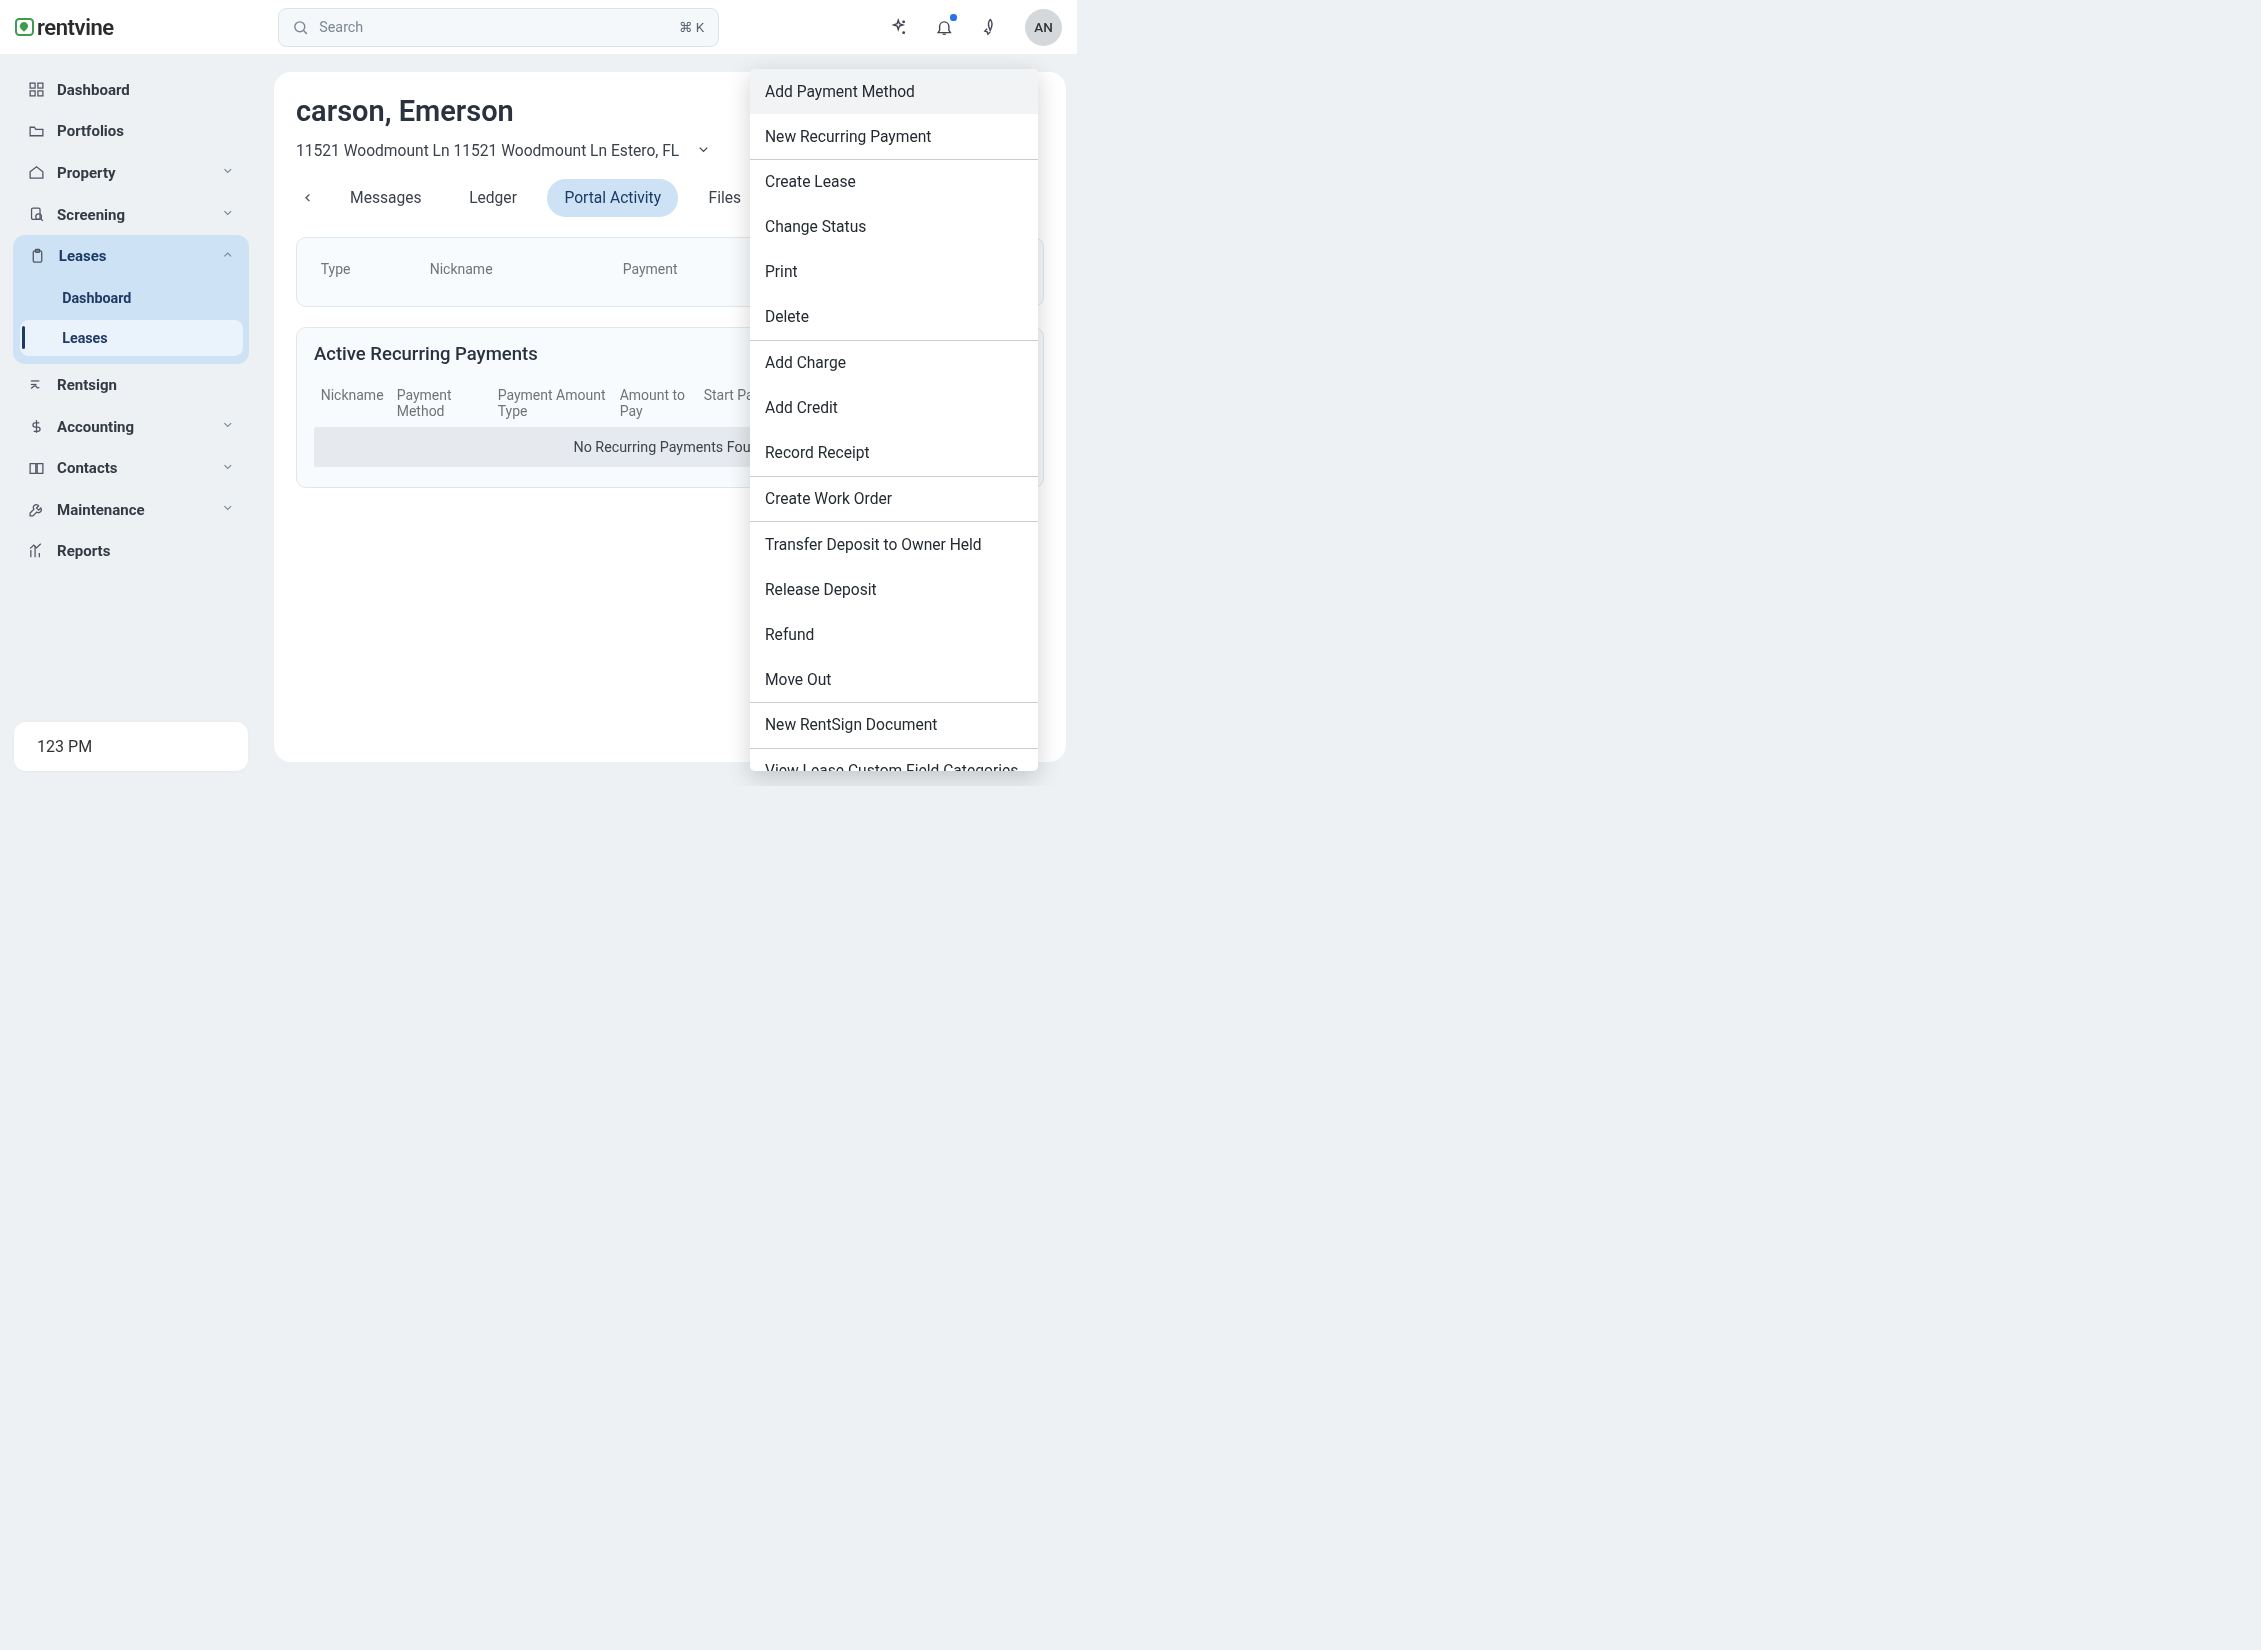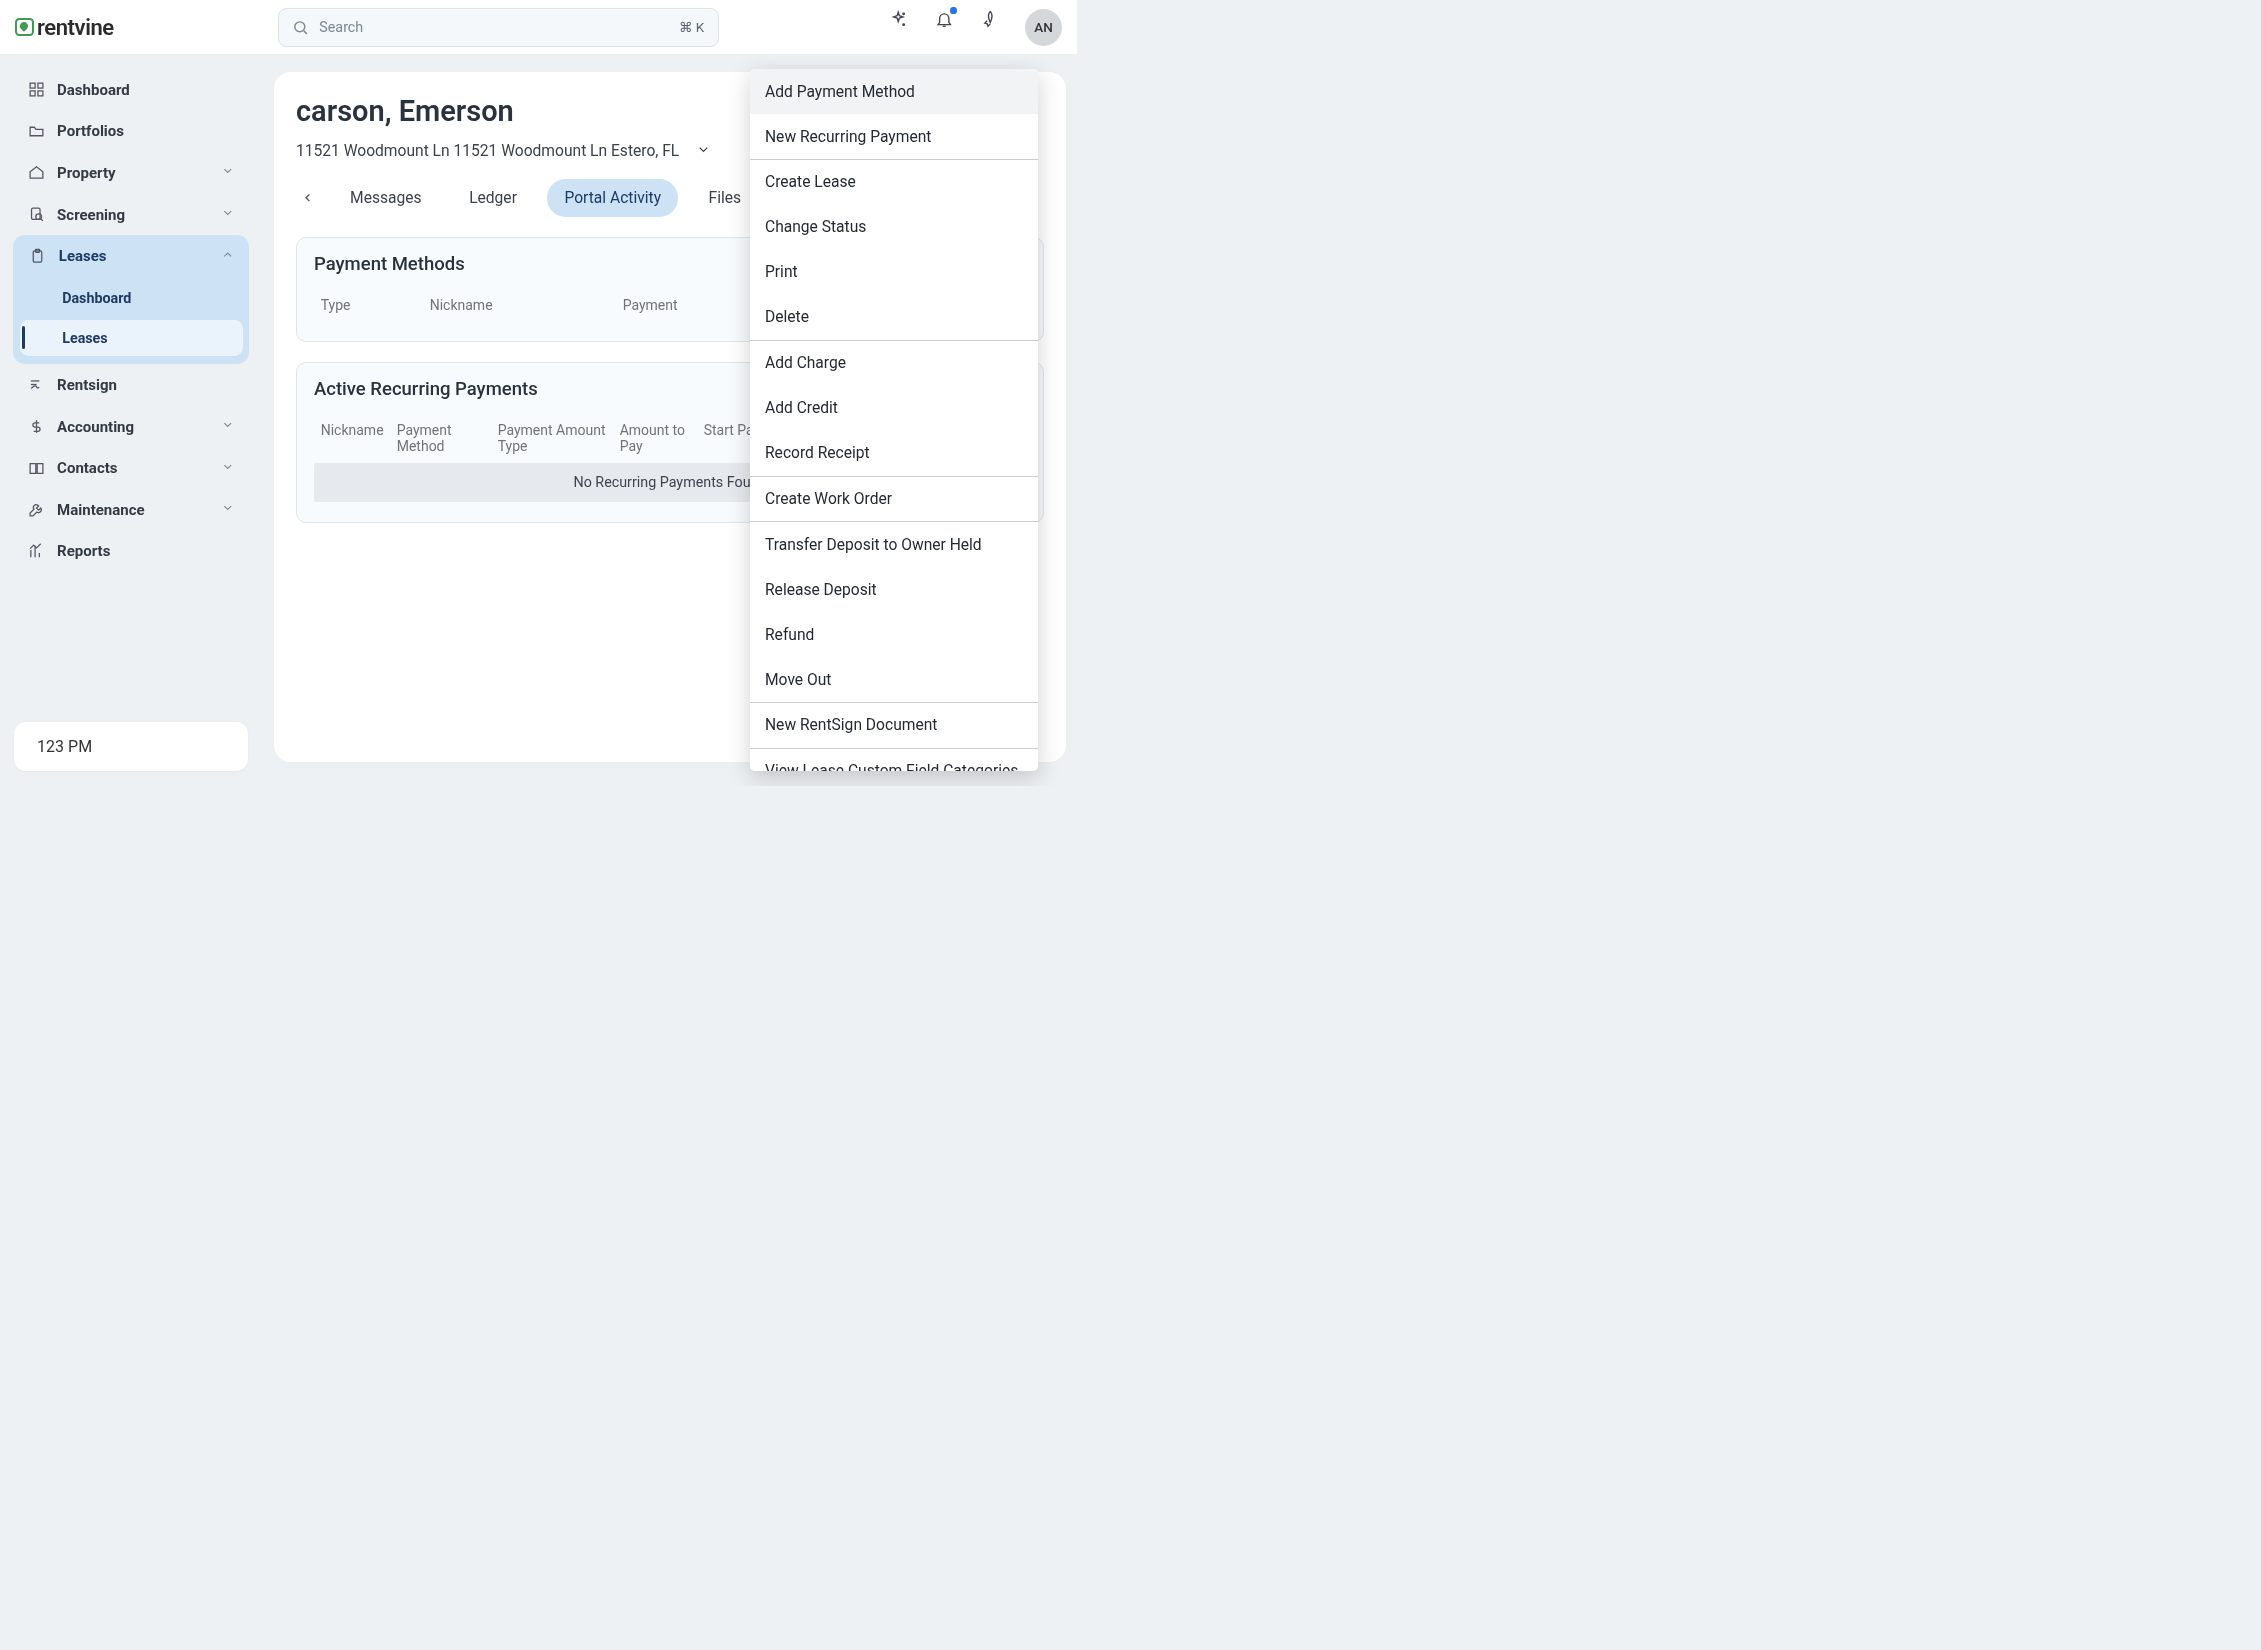--- a/index.html
+++ b/index.html
@@ -59,20 +59,21 @@
     height: 39px;
     padding: 0 13.5px;
     color: #7b8794;
   }
   .search svg { flex-shrink: 0; }
   .search .ph { margin-left: 10px; font-size: 14.3px; flex: 1; }
   .search .kbd { font-size: 13.5px; color: #5a6470; }
   .header-right {
     margin-left: auto;
     display: flex;
+    align-items: center;
     gap: 24px;
   }
   .icon-btn {
     width: 22px;
     height: 22px;
     display: flex;
     align-items: center;
     justify-content: center;
     position: relative;
     color: #445;
@@ -455,21 +456,20 @@
         </svg>
       </span>
     <div class="tab"><span>Messages</span></div>
     <div class="tab"><span>Ledger</span></div>
     <div class="tab active"><span>Portal Activity</span></div>
     <div class="tab"><span>Files</span></div>
     <div class="tab"><span>Work Orders</span></div>
   </div>
 
   <div class="panel">
-    <div class="panel-title">Payment Methods</div>
     <div class="col-head">
       <div style="width:109px">Type</div>
       <div style="width:193px">Nickname</div>
       <div style="flex:1">Payment</div>
     </div>
   </div>
 
   <div class="panel">
     <div class="panel-title">Active Recurring Payments</div>
     <div class="col-head">

